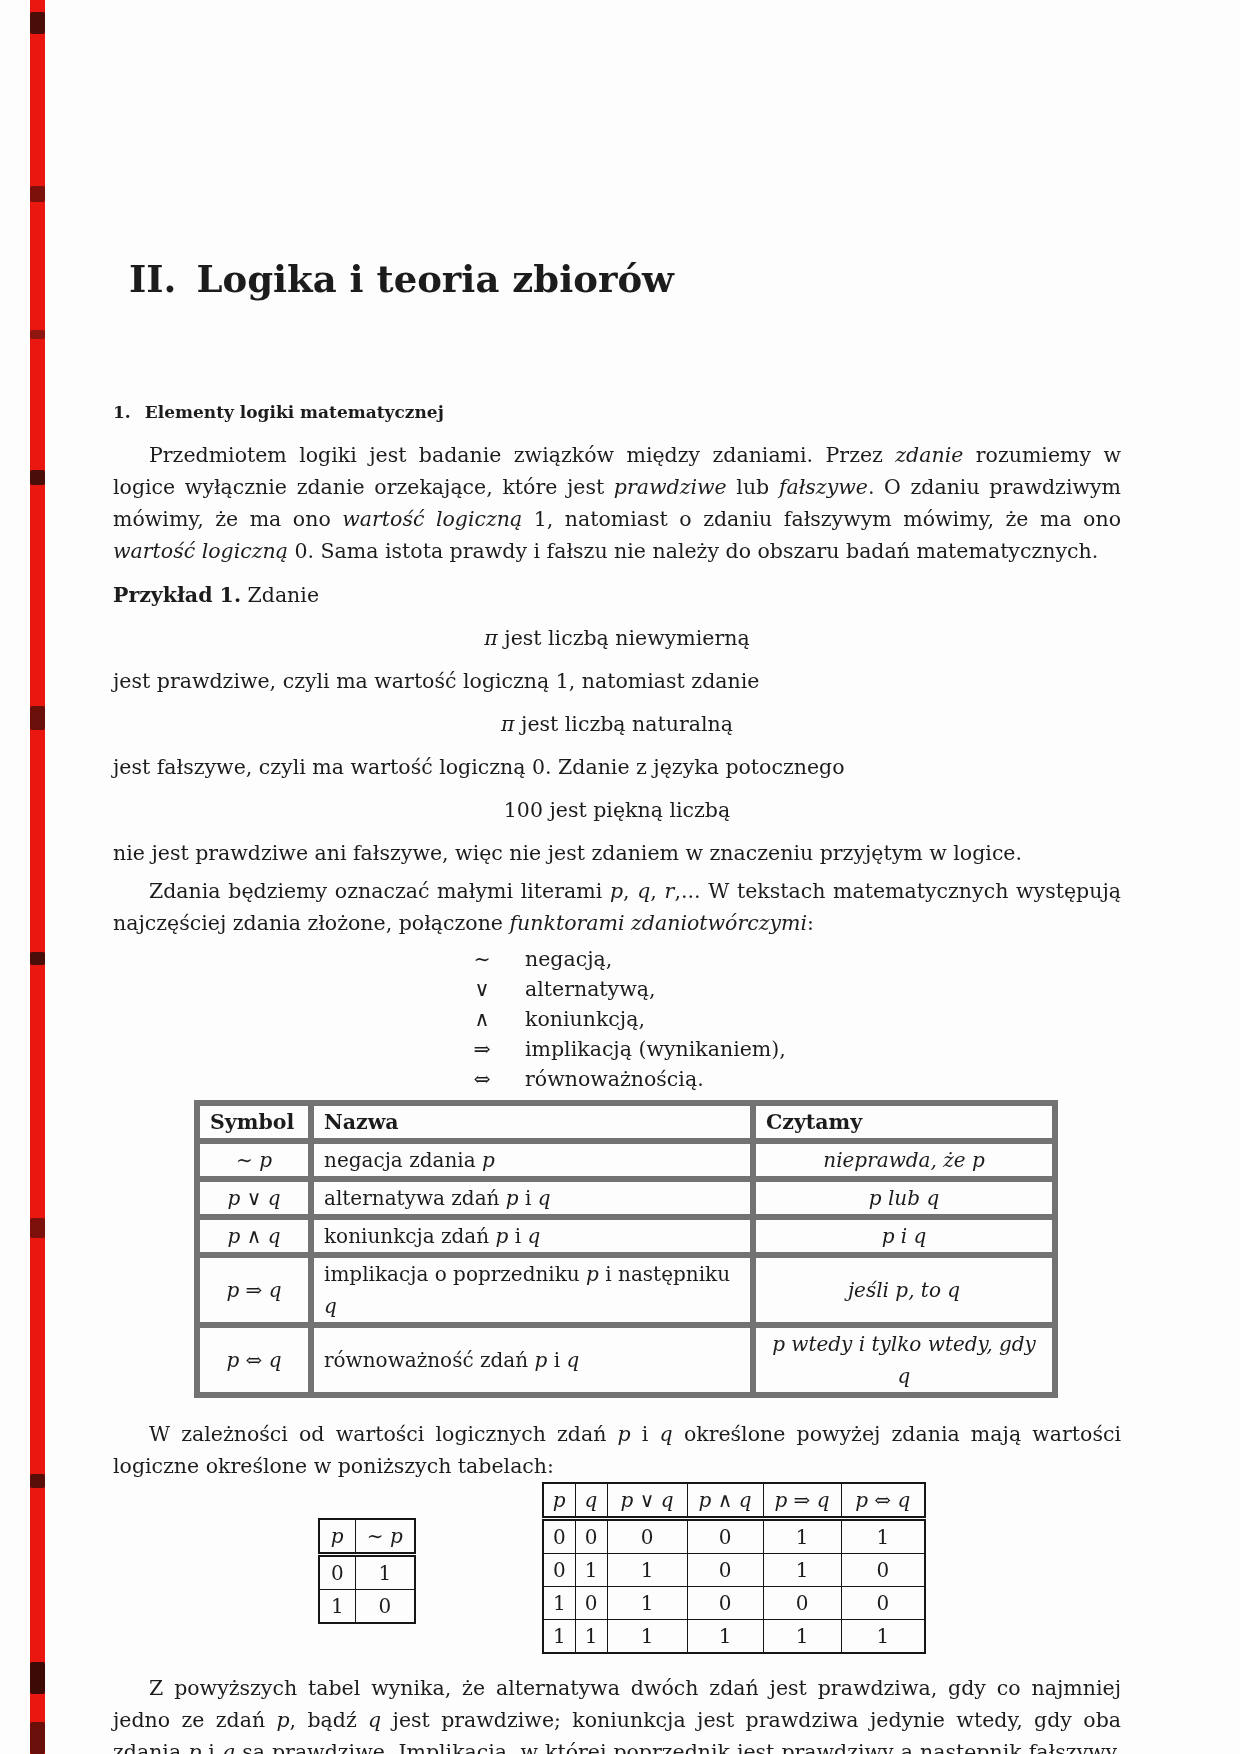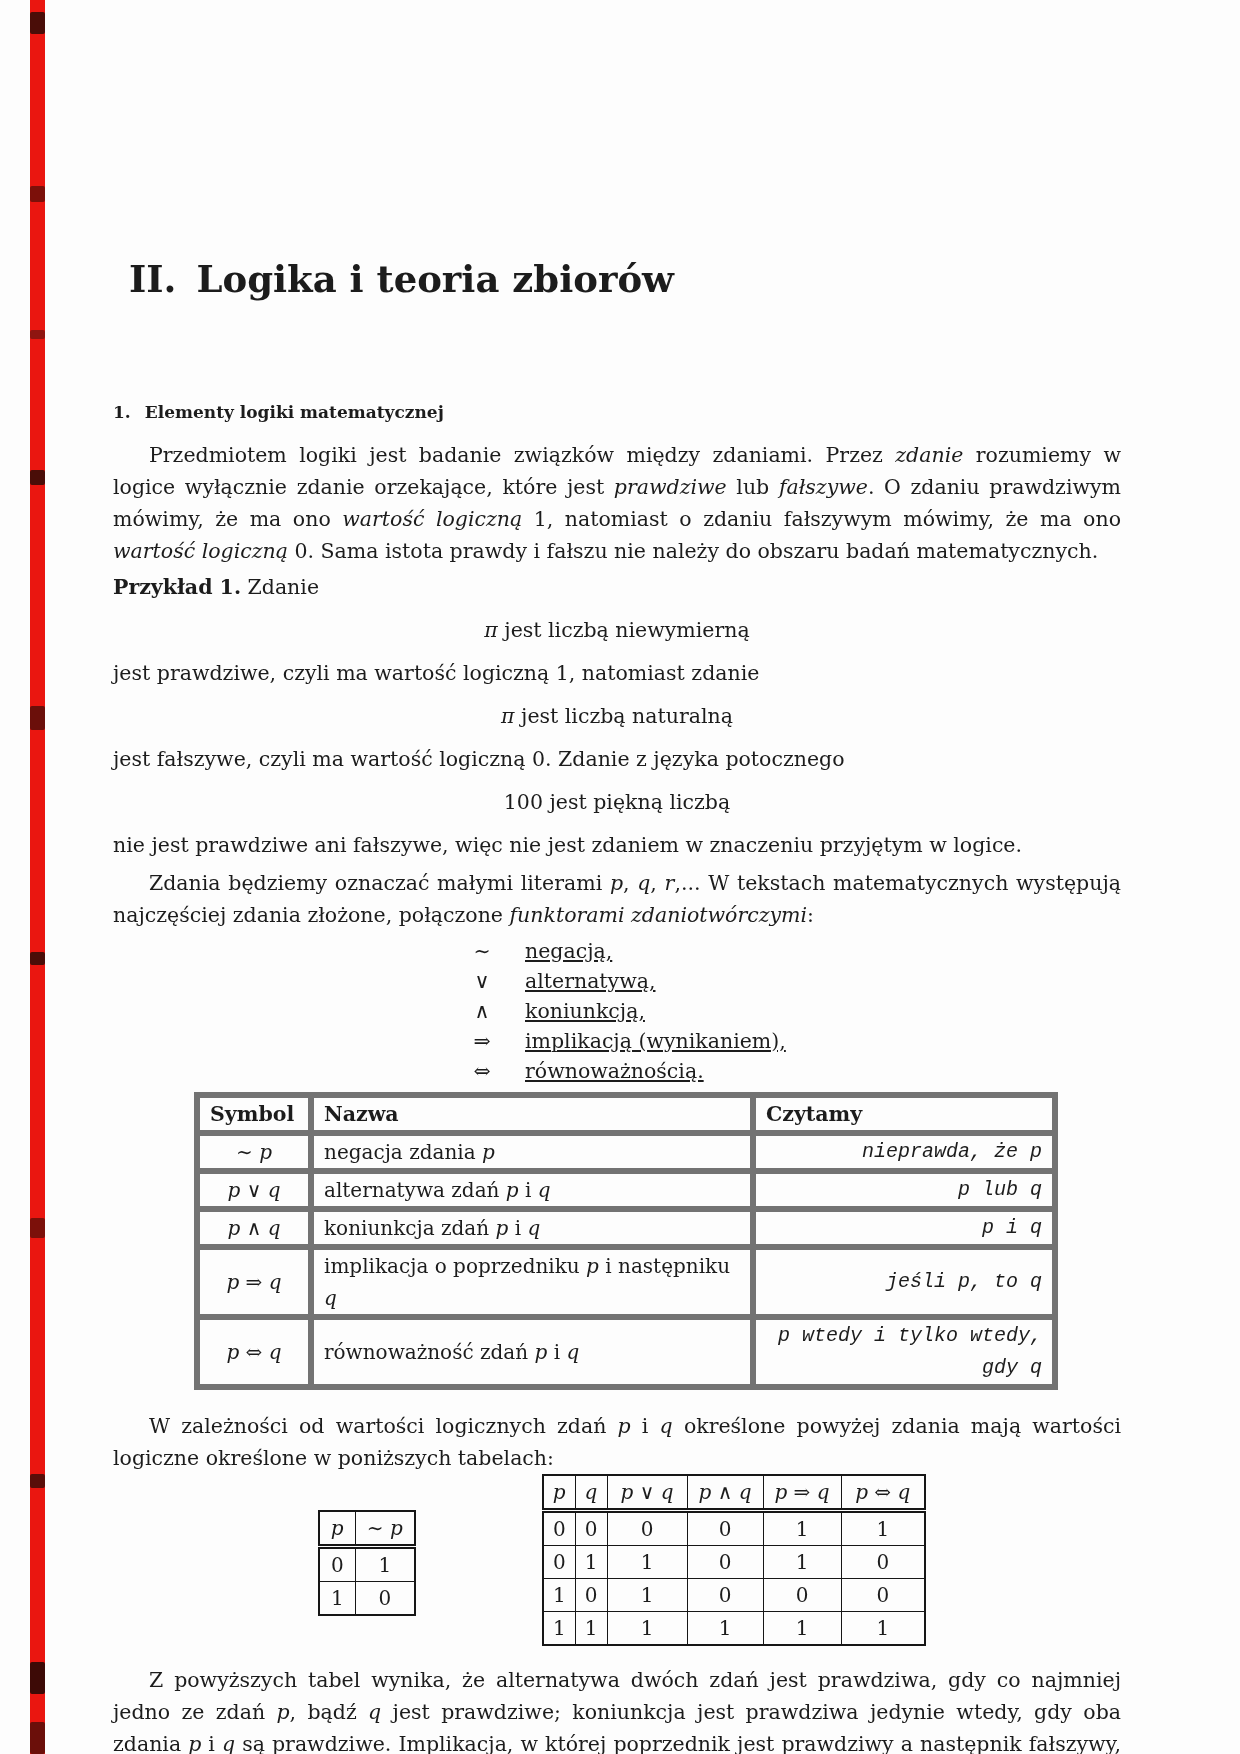--- a/index.html
+++ b/index.html
@@ -28,39 +28,39 @@
   .bd{font-weight:bold;}
 
   .chapter{margin:256px 0 0 16px;font-size:37px;font-weight:bold;line-height:1.25;text-align:left;}
   .chapter .num{margin-right:20px;}
   .section-h{margin:100px 0 0 0;font-size:17px;font-weight:bold;line-height:1.2;text-align:left;}
   .section-h .num{margin-right:14px;}
 
   p{margin:0;}
   .p-indent{text-indent:36px;}
   .mt16{margin-top:16px;}
-  .mt12{margin-top:4px;}
+  .mt12{margin-top:12px;}
   .mt6{margin-top:6px;}
   .mathline{text-align:center;margin:11px 0;}
 
   .funcs{margin:5px 0 0 352px;text-align:left;}
   .frow{display:flex;line-height:30px;}
   .fsym{width:34px;text-align:center;flex:none;}
-  .flab{margin-left:26px;text-decoration:underline;}
+  .flab{margin-left:26px;}
 
   table{border-collapse:collapse;color:var(--text,#1c1c1c);}
   th,td{padding:0 10px;}
   .symtab{margin:6px 0 0 81px;table-layout:fixed;border:2px solid #161616;font-size:20px;}
   .symtab col.c1{width:114px;} .symtab col.c2{width:442px;} .symtab col.c3{width:302px;}
   .symtab th,.symtab td{border:6px solid #737373;height:29px;}
   .symtab thead th{border-bottom:5px double #161616;height:32px;font-size:20.5px;}
   .symtab th:nth-child(2){text-align:left;}
   .symtab td:nth-child(1){text-align:center;}
   .symtab td:nth-child(2){text-align:left;}
-  .symtab td:nth-child(3){text-align:right;font-family:Liberation Mono, monospace;}
+  .symtab td:nth-child(3){text-align:center;}
 
   .ttwrap{position:relative;height:170px;margin-top:0px;}
   .tt{position:absolute;table-layout:fixed;border:2px solid #161616;text-align:center;font-size:20px;}
   .tt th,.tt td{border:1px solid #161616;height:29px;padding:0 4px;}
   .tt thead th{border-bottom:5px double #161616;font-weight:normal;}
   .tt-small{left:205px;top:36px;}
   .tt-small col.c1{width:36px;} .tt-small col.c2{width:60px;}
   .tt-big{left:429px;top:0px;}
   .tt-big col.cp{width:32px;} .tt-big col.cq{width:32px;}
   .tt-big col.c3{width:80px;} .tt-big col.c4{width:76px;}

